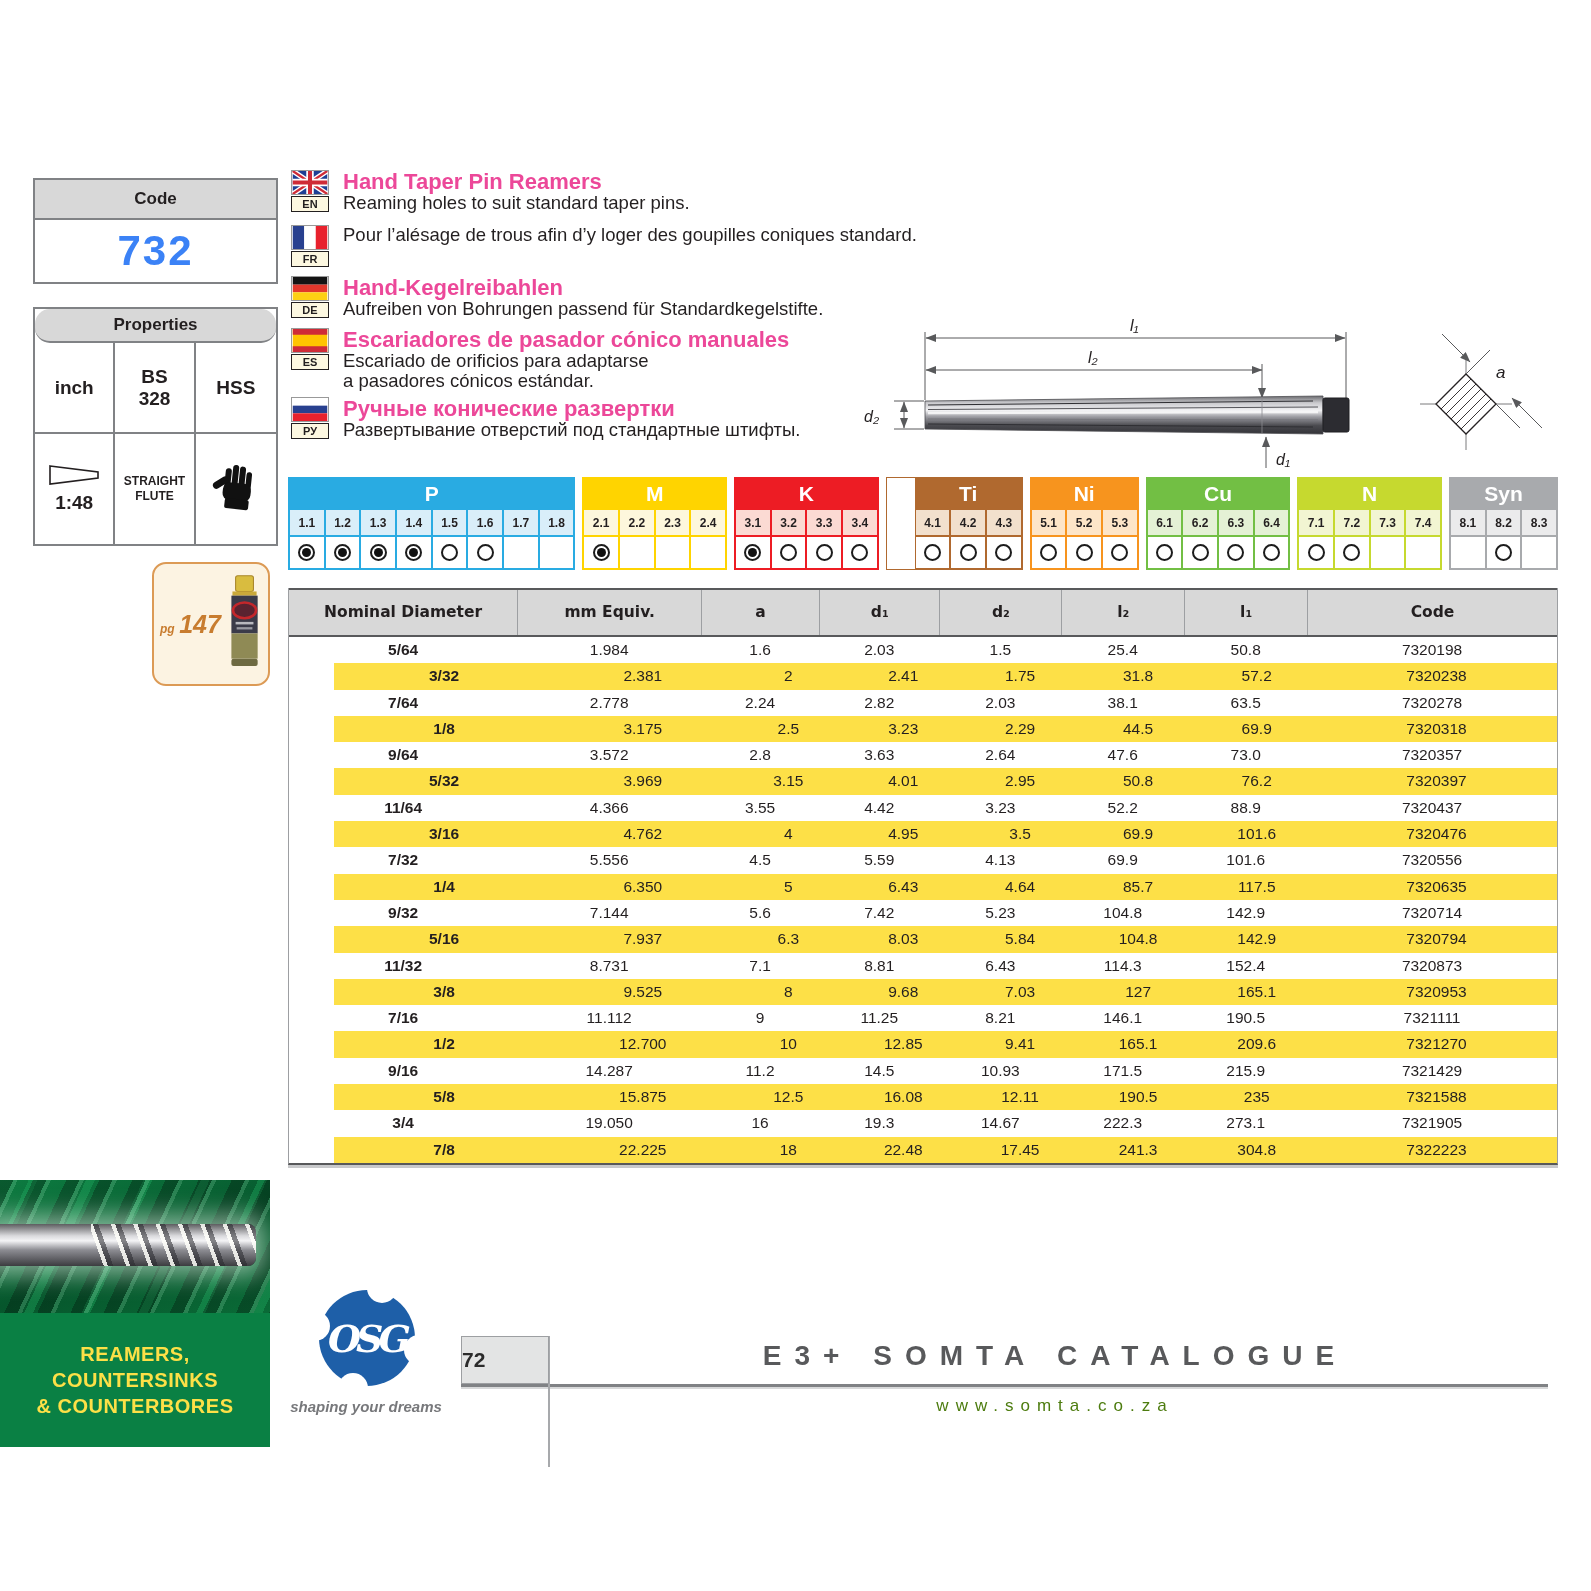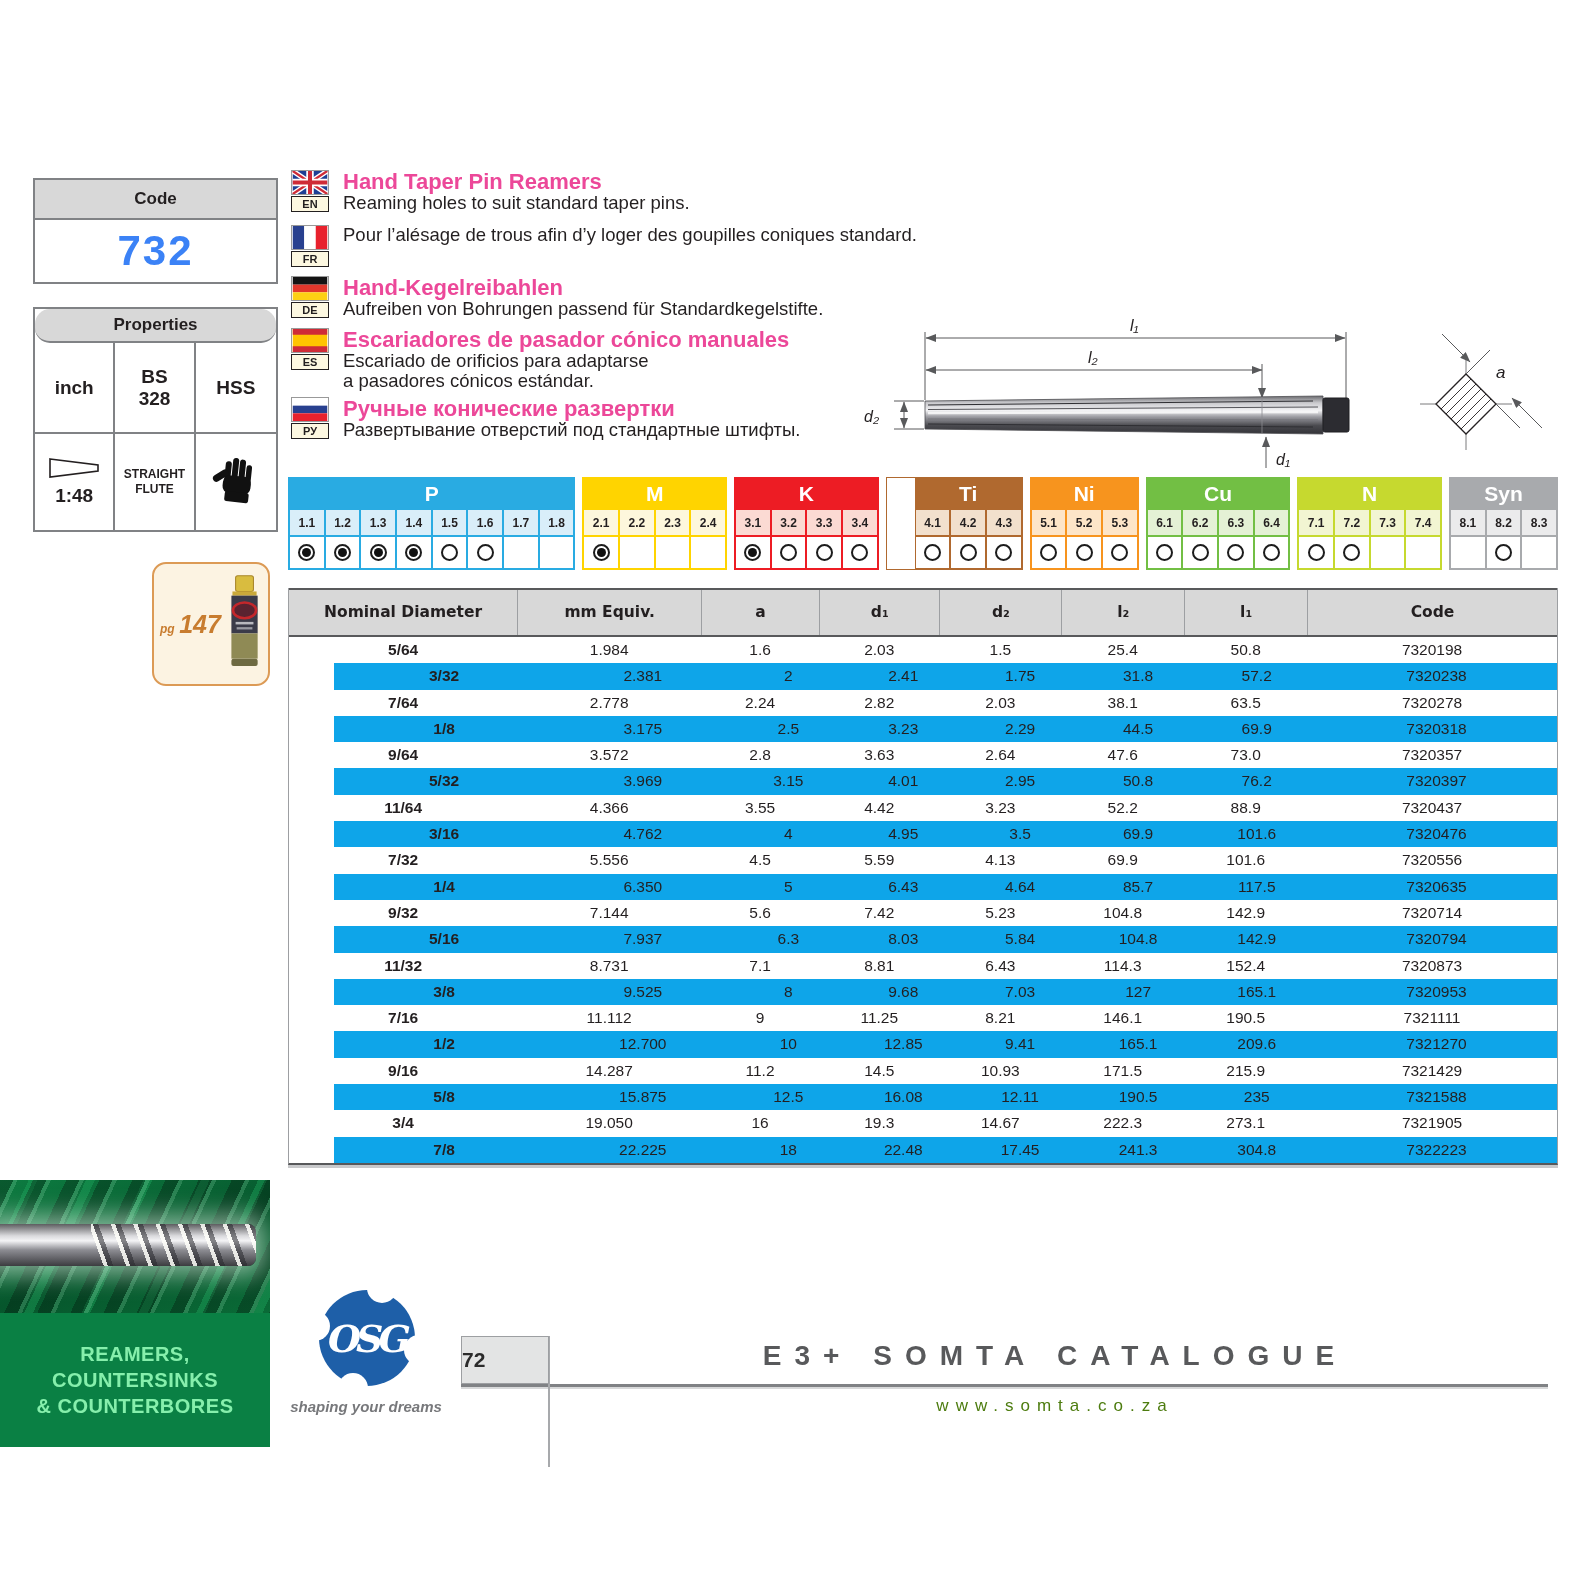--- a/index.html
+++ b/index.html
@@ -13,21 +13,21 @@
   #codeBox{left:33px;top:178px;width:245px;}
   #codeBox .ib-head{line-height:38px;height:38px;}
   #codeBox .code-value{height:62px;line-height:62px;text-align:center;font-size:42px;font-weight:bold;color:#3b82f6;letter-spacing:2px;}
 
   #propBox{left:33px;top:307px;width:245px;}
   #propBox .ib-head{line-height:32px;height:32px;border-radius:15px;}
   .prop-grid{display:grid;grid-template-columns:1fr 1fr 1fr;}
   .prop-cell{border-right:2px solid #808285;border-bottom:2px solid #808285;display:flex;flex-direction:column;
         align-items:center;justify-content:center;text-align:center;height:89px;font-weight:bold;font-size:19px;}
   .prop-cell:nth-child(3n){border-right:none;}
-  .prop-cell.last-row{border-bottom:none;height:96px;align-items:center;}
+  .prop-cell.last-row{border-bottom:none;height:110px;align-items:center;}
   .flute-txt{font-size:12px;line-height:1.25;}
   .taper-svg{display:block;margin-bottom:6px;}
 
   
   .pgref{position:absolute;left:152px;top:562px;width:118px;height:124px;box-sizing:border-box;
         border:2px solid #dc9a55;border-radius:14px;background:#fcf3e2;display:flex;align-items:center;padding:4px 6px;}
   .pgref .pgtxt{color:#c87c2f;font-style:italic;font-weight:bold;white-space:nowrap;}
   .pgref .pgtxt .pp{font-size:12px;} .pgref .pgtxt .pn{font-size:25px;}
   .pgref svg{margin-left:2px;flex:none;}
 
@@ -58,38 +58,38 @@
   
   .dtable{position:absolute;left:288px;top:588px;width:1270px;box-sizing:border-box;
         border-left:1px solid #9d9fa2;border-right:1px solid #9d9fa2;border-bottom:2px solid #58595b;
         box-shadow:0 3px 0 #c8c9cb;}
   .thead{display:grid;grid-template-columns:18% 14.5% 9.3% 9.5% 9.6% 9.7% 9.7% 19.7%;
         background:#d8d8d8;border-top:2px solid #58595b;border-bottom:2px solid #58595b;height:45px;}
   .th{font-weight:bold;font-size:15.5px;line-height:45px;text-align:center;border-left:1px solid #9d9fa2;
         font-family:"DejaVu Sans","Liberation Sans",sans-serif;}
   .th:first-child{border-left:none;}
   .trow{display:grid;grid-template-columns:18% 14.5% 9.3% 9.5% 9.6% 9.7% 9.7% 19.7%;height:26.3px;}
-  .trow.alt{background:#0ea5e9;margin-left:45px;}
+  .trow.alt{background:#fde047;margin-left:45px;}
   .tcell{font-size:15.5px;line-height:26.3px;text-align:center;color:#231f20;}
   .tcell.c0{font-weight:bold;}
 
   
   .photo{position:absolute;left:0;top:1180px;width:270px;height:133px;overflow:hidden;
         background:
          repeating-linear-gradient(115deg, rgba(0,0,0,.28) 0 12px, rgba(180,255,210,.18) 12px 16px, transparent 16px 30px),
          repeating-linear-gradient(115deg, transparent 0 26px, rgba(30,170,95,.40) 26px 34px, transparent 34px 52px),
          linear-gradient(160deg,#0d7c41,#06562c 55%,#0a6b37);}
   .photo .tool{position:absolute;left:-8px;right:14px;top:44px;height:42px;border-radius:0 8px 8px 0;
         background:linear-gradient(180deg,#5d5d60,#d9d9dc 28%,#f4f4f6 40%,#8c8c92 62%,#3c3c40);
         box-shadow:0 0 24px 9px rgba(235,255,240,.55);}
   .photo .flutes{position:absolute;right:14px;top:44px;height:42px;width:165px;border-radius:0 8px 8px 0;
         background:repeating-linear-gradient(70deg, transparent 0 12px, rgba(255,255,250,.85) 12px 16px, rgba(40,40,45,.55) 16px 21px);}
   .catbox{position:absolute;left:0;top:1313px;width:270px;height:134px;background:#0a8044;
         display:flex;flex-direction:column;align-items:center;justify-content:center;gap:3px;}
-  .catline{color:#86efac;font-weight:bold;font-size:20px;letter-spacing:.5px;text-align:center;}
+  .catline{color:#fde047;font-weight:bold;font-size:20px;letter-spacing:.5px;text-align:center;}
 
   .osg{position:absolute;left:312px;top:1286px;width:110px;}
   .osg-tagline{position:absolute;left:286px;top:1398px;width:160px;text-align:center;
         font-size:15px;font-weight:bold;font-style:italic;color:#77787b;}
 
   
   .f-rule{position:absolute;left:461px;top:1384px;width:1087px;height:3px;background:#808285;}
   .f-rule::after{content:"";position:absolute;left:0;top:3px;width:100%;height:2px;background:#d8d9da;}
   .f-vline{position:absolute;left:548px;top:1336px;width:2px;height:131px;background:#a7a9ac;}
   .f-pagebox{position:absolute;left:461px;top:1336px;width:88px;height:48px;background:#e3e4e4;

